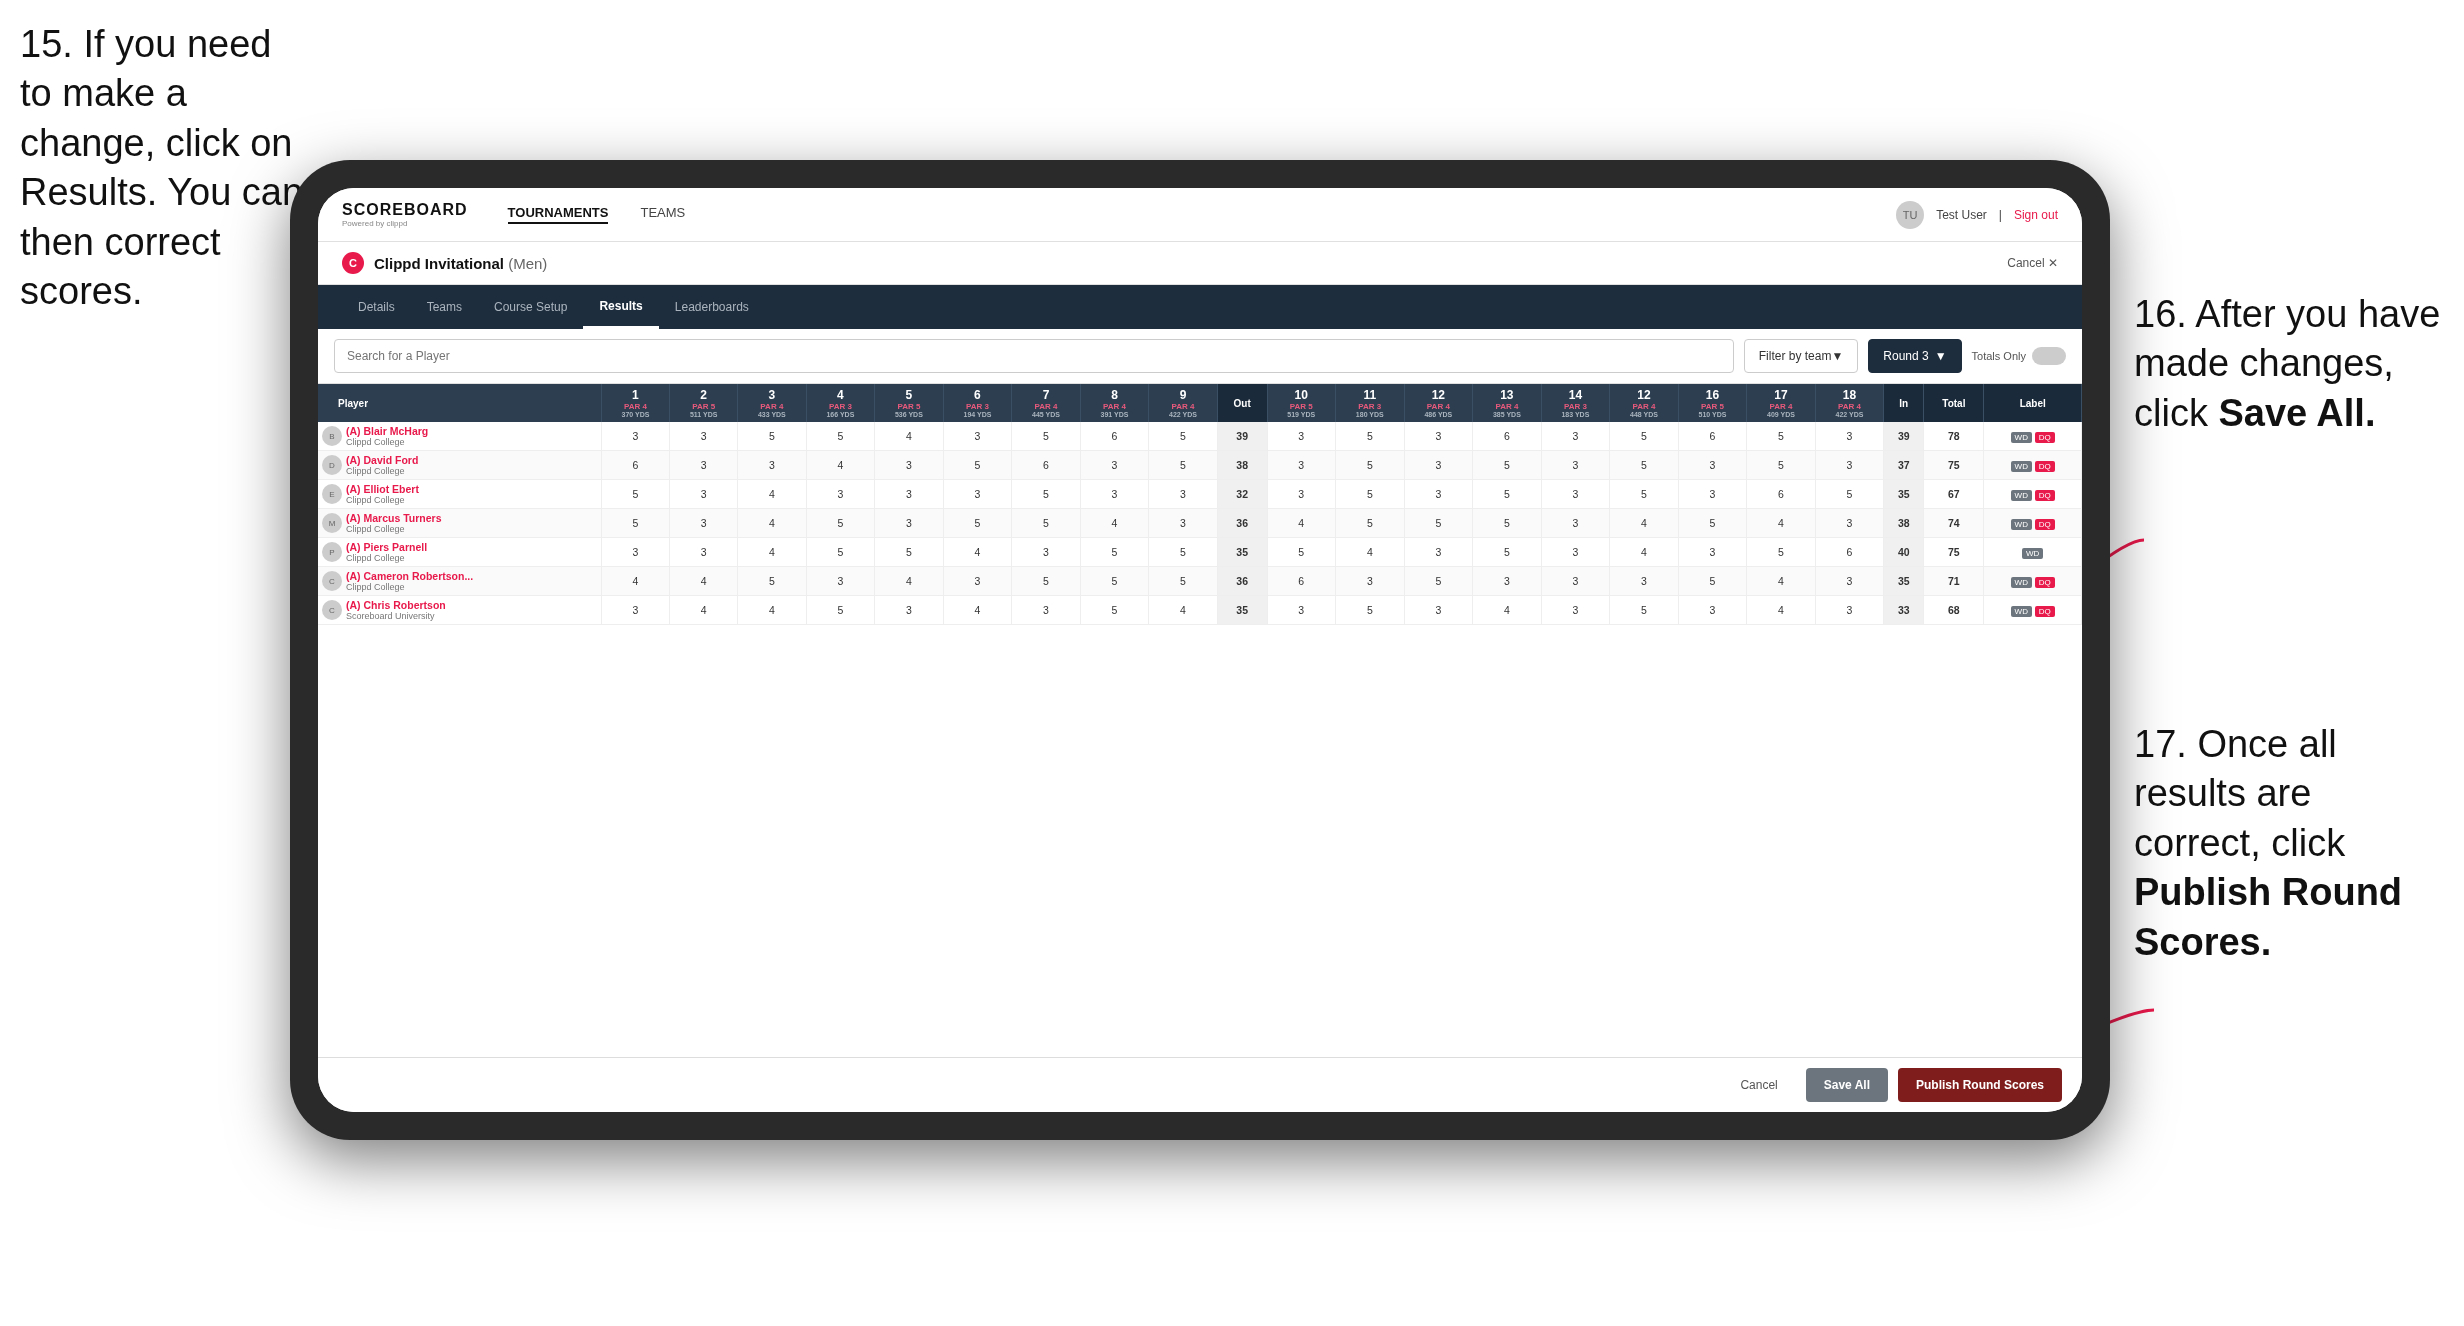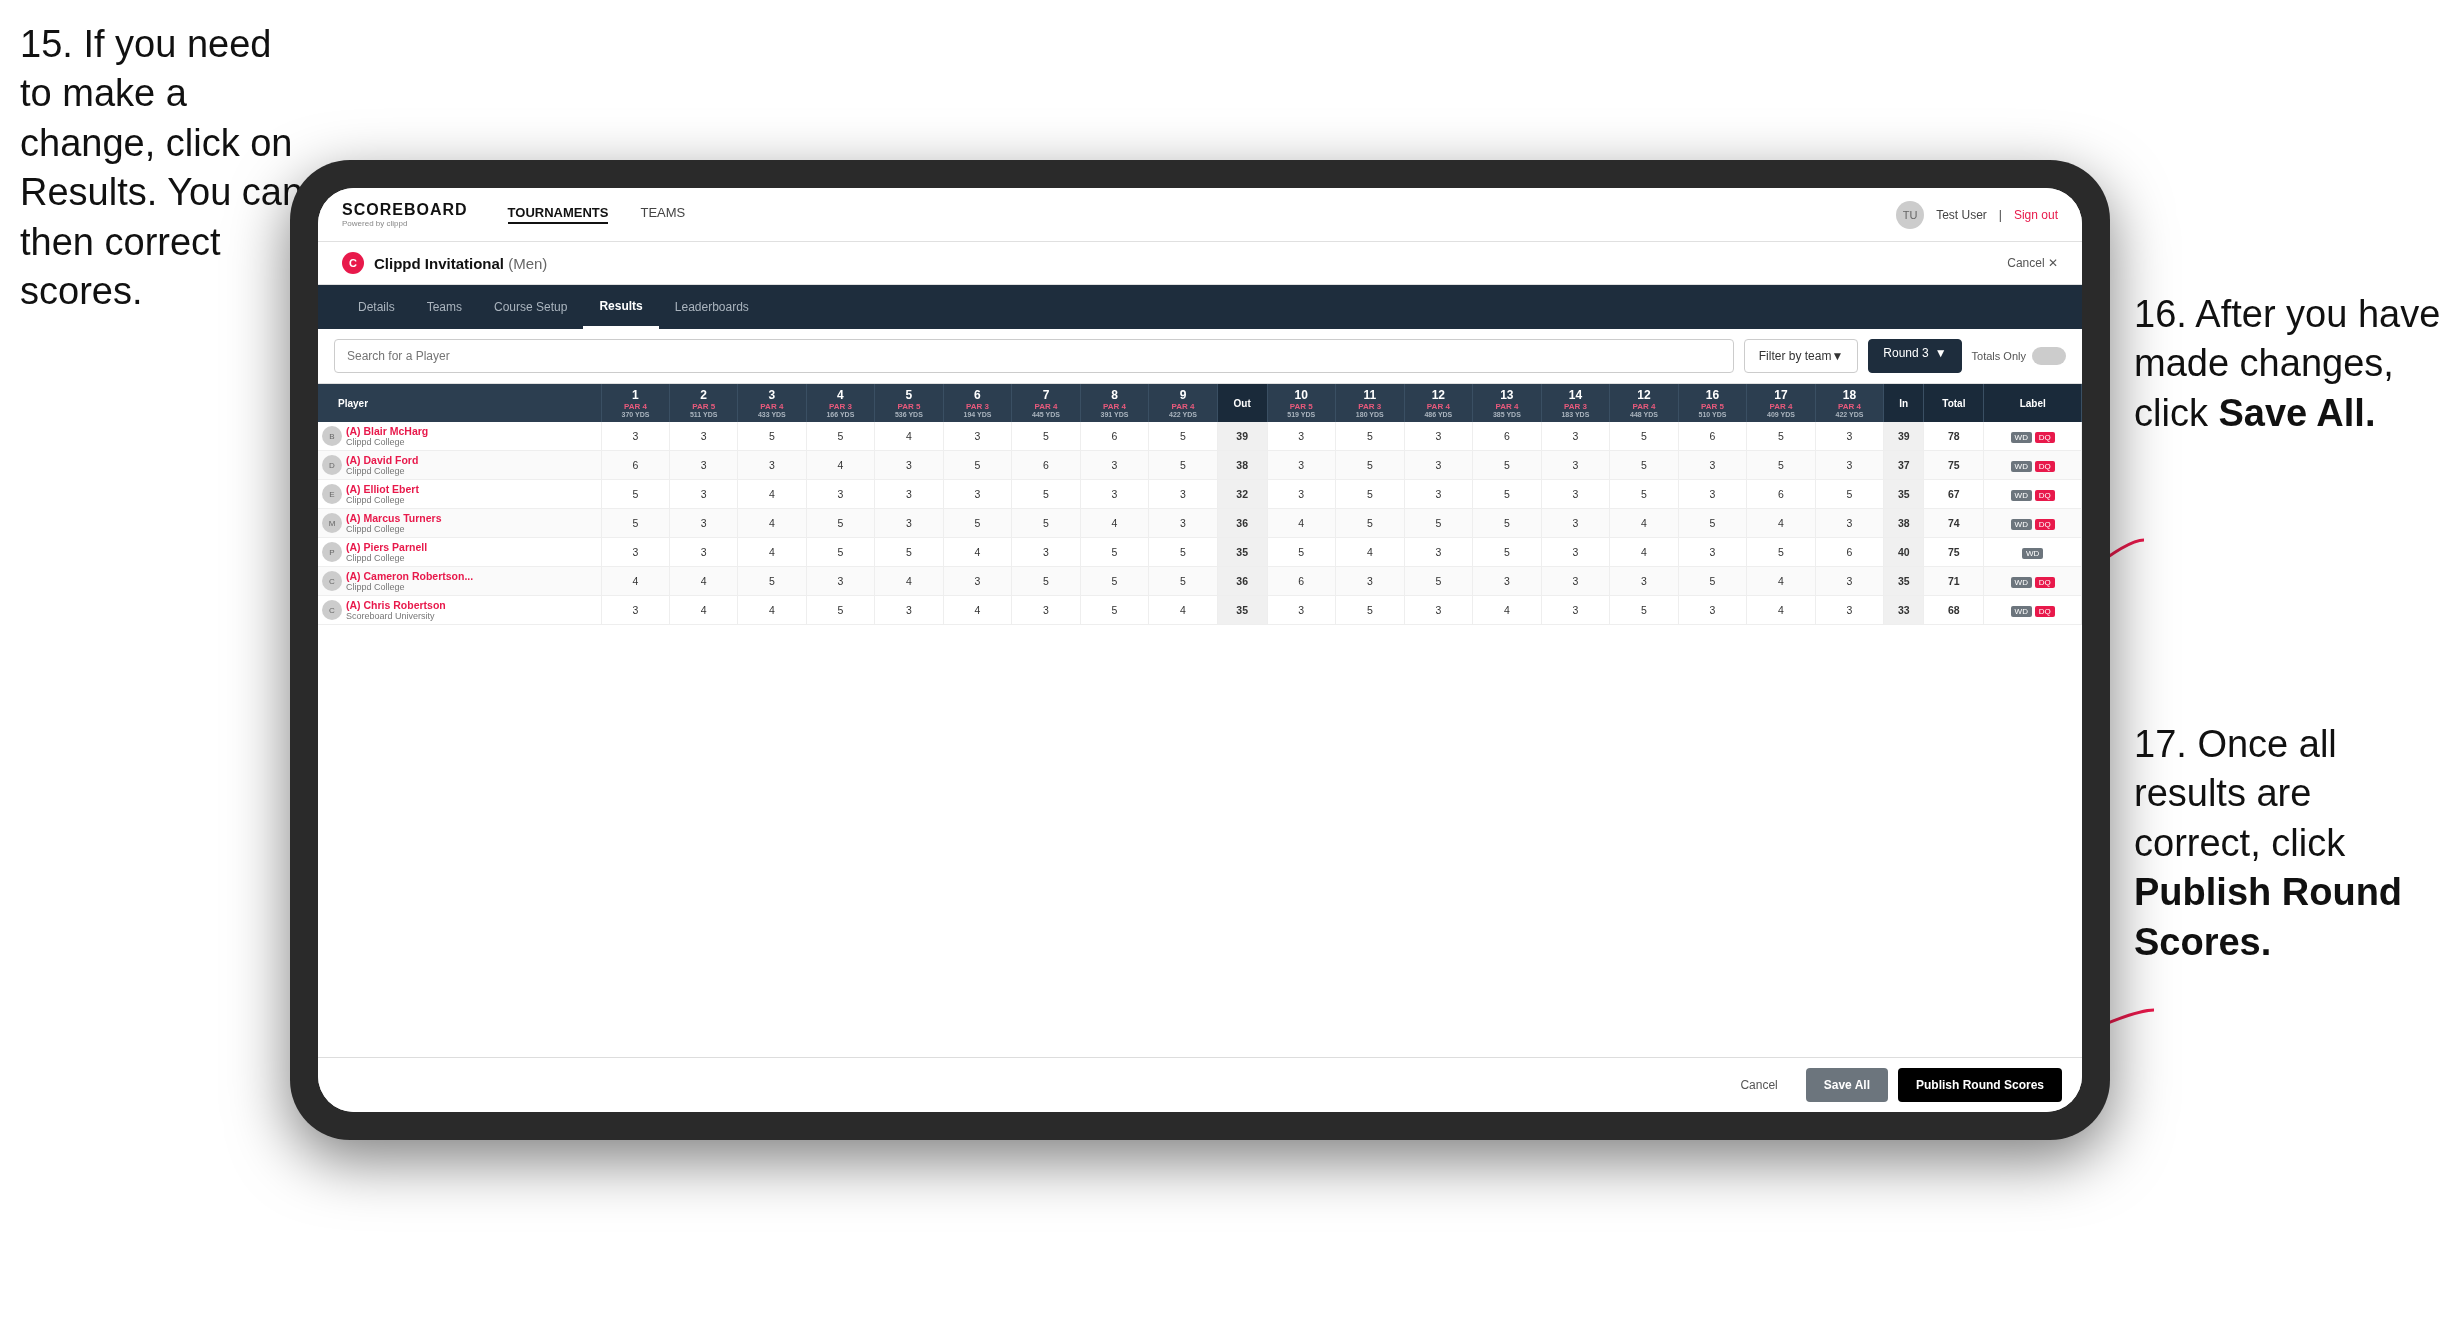--- a/index.html
+++ b/index.html
@@ -225,28 +225,28 @@
       background: #fff;
       font-size: 12px;
       color: #333;
       display: flex;
       align-items: center;
       gap: 0;
       cursor: pointer;
     }
     .round-btn {
       height: 34px;
-      padding: 12px 14px;
+      padding: 0 14px;
       border: 1px solid #1e2d3d;
       border-radius: 4px;
       background: #1e2d3d;
       font-size: 12px;
       color: #fff;
       display: flex;
-      align-items: flex-end;
+      align-items: center;
       gap: 6px;
       cursor: pointer;
     }
     .toggle-area {
       display: flex;
       align-items: center;
       gap: 6px;
       font-size: 11px;
       color: #555;
     }
@@ -394,21 +394,21 @@
       color: #fff;
       font-size: 12px;
       border-radius: 4px;
       cursor: pointer;
       font-weight: 600;
     }
     .btn-publish {
       height: 34px;
       padding: 0 18px;
       border: none;
-      background: #000000;
+      background: #7f1d1d;
       color: #fff;
       font-size: 12px;
       border-radius: 4px;
       cursor: pointer;
       font-weight: 600;
     }
   </style>
 </head>
 <body>
 

